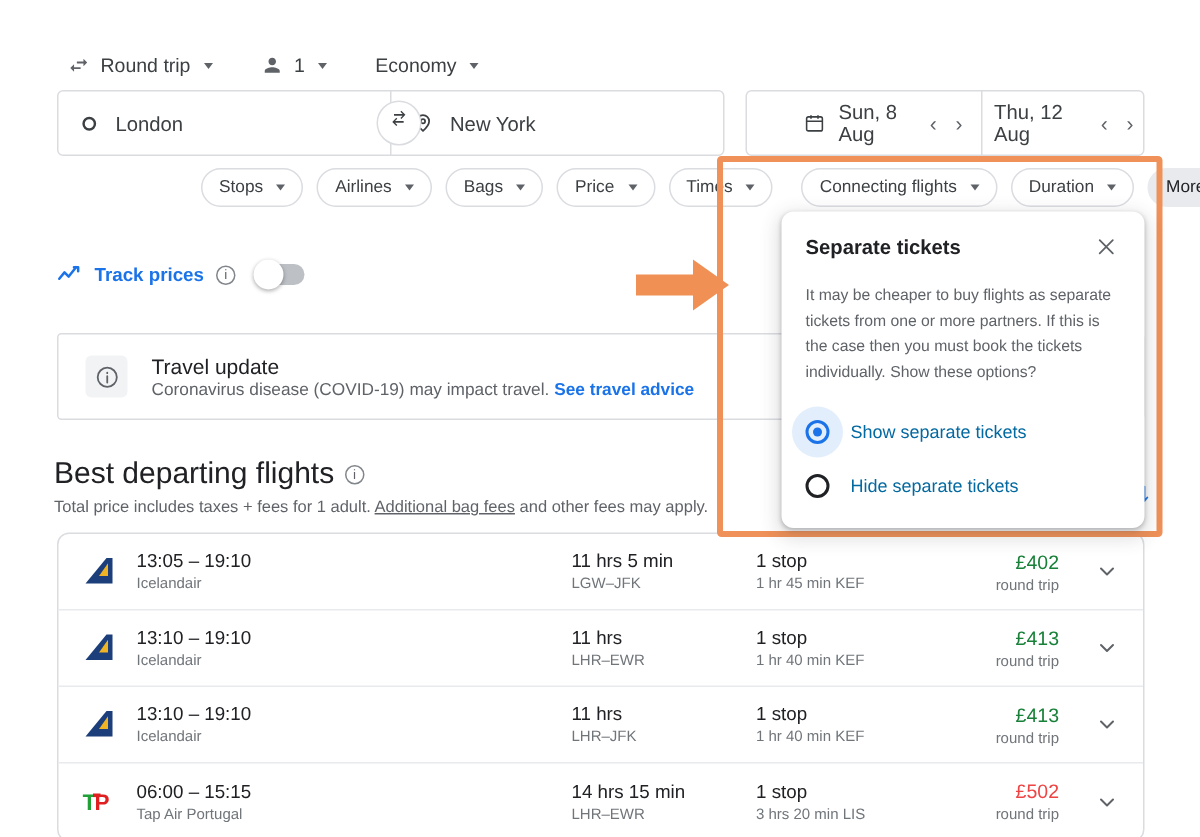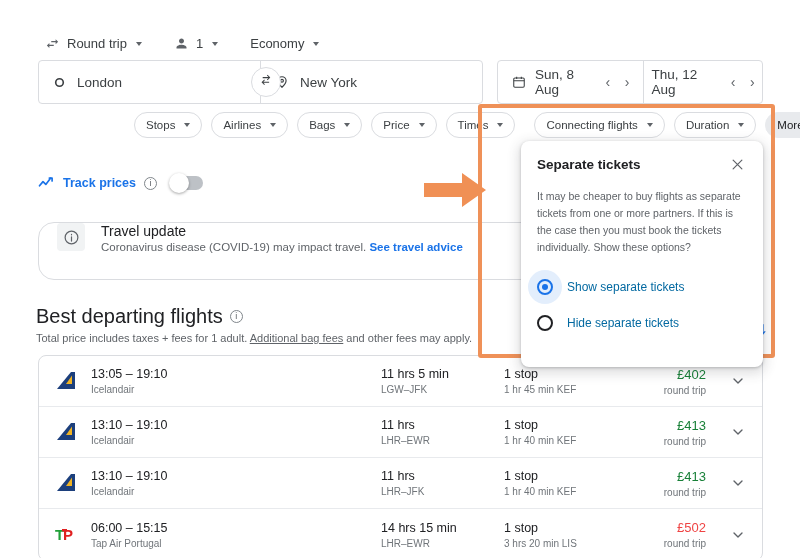--- a/index.html
+++ b/index.html
@@ -40,21 +40,21 @@
     padding: 0 14px; height: 100%; font-size: 13.5px; color: #3c4043;
     cursor: text;
   }
   .swapbtn {
     position: absolute; left: 227px; top: 50%; transform: translate(-50%,-50%);
     width: 30px; height: 30px; border-radius: 50%; background: #fff;
     display: flex; align-items: center; justify-content: center;
     border: 1px solid #dadce0; cursor: pointer; z-index: 3;
   }
   .vdiv { width: 1px; height: 44px; background: #dadce0; }
-  .dates { position: absolute; left: 497px; top: 60px; width: 266px; }
+  .dates { position: absolute; left: 497px; top: 60px; width: 266px; padding-left: 24px; }
   .datecell {
     display: flex; align-items: center; gap: 9px; height: 100%;
     padding: 0 8px 0 14px; font-size: 13.5px; color: #3c4043; cursor: pointer;
   }
   .navarrow {
     width: 22px; height: 22px; display: flex; align-items: center; justify-content: center;
     color: #5f6368; cursor: pointer; border-radius: 50%; font-size: 14px;
   }
 
   
@@ -79,22 +79,22 @@
     position: relative; margin-left: 6px; cursor: pointer;
   }
   .toggle .knob {
     position: absolute; left: -2px; top: -3px; width: 20px; height: 20px;
     border-radius: 50%; background: #fff; box-shadow: 0 1px 3px rgba(0,0,0,.35);
   }
 
   
   .update {
     position: absolute; left: 38px; top: 222px; width: 725px; height: 58px;
-    border: 1px solid #dadce0; border-radius: 16px; background: #fff;
-    display: flex; padding: 0 18px; gap: 16px;
+    border: 1px solid #dadce0; border-radius: 3px; background: #fff;
+    display: flex; align-items: center; padding: 0 18px; gap: 16px;
   }
   .update .badge {
     width: 28px; height: 28px; background: #f1f3f4; border-radius: 4px;
     display: flex; align-items: center; justify-content: center; color: #5f6368;
     flex-shrink: 0;
   }
   .update .t1 { font-size: 14px; color: #202124; margin-bottom: 2px; }
   .update .t2 { font-size: 11.5px; color: #5f6368; }
   .update .t2 a { color: #1a73e8; text-decoration: none; font-weight: bold; }
 
@@ -137,21 +137,21 @@
     position: absolute; left: 478px; top: 104px; width: 297px; height: 254px;
     border: 4px solid #ef9158; border-radius: 3px; pointer-events: none; z-index: 40;
   }
   .arrow { position: absolute; left: 424px; top: 170px; width: 64px; height: 40px; z-index: 41; }
 
   
   .popup {
     position: absolute; left: 521px; top: 141px; width: 242px;
     background: #fff; border-radius: 8px;
     box-shadow: 0 1px 3px rgba(60,64,67,.3), 0 4px 12px 3px rgba(60,64,67,.16);
-    padding: 16px 16px 26px 16px; z-index: 50;
+    padding: 16px 16px 10px 16px; z-index: 50;
   }
   .popup .ptitle { font-size: 13.5px; color: #202124; font-weight: bold; }
   .popup .phead { display: flex; align-items: flex-start; justify-content: space-between; }
   .closebtn { color: #5f6368; cursor: pointer; line-height: 1; padding: 0 2px; }
   .popup .pbody { font-size: 10.5px; color: #5f6368; line-height: 1.62; margin-top: 13px; }
   .radios { margin-top: 13px; }
   .radiorow { display: flex; align-items: center; gap: 14px; height: 36px; cursor: pointer; }
   .radiomark {
     width: 16px; height: 16px; border-radius: 50%; border: 2px solid #202124;
     position: relative; flex-shrink: 0;

